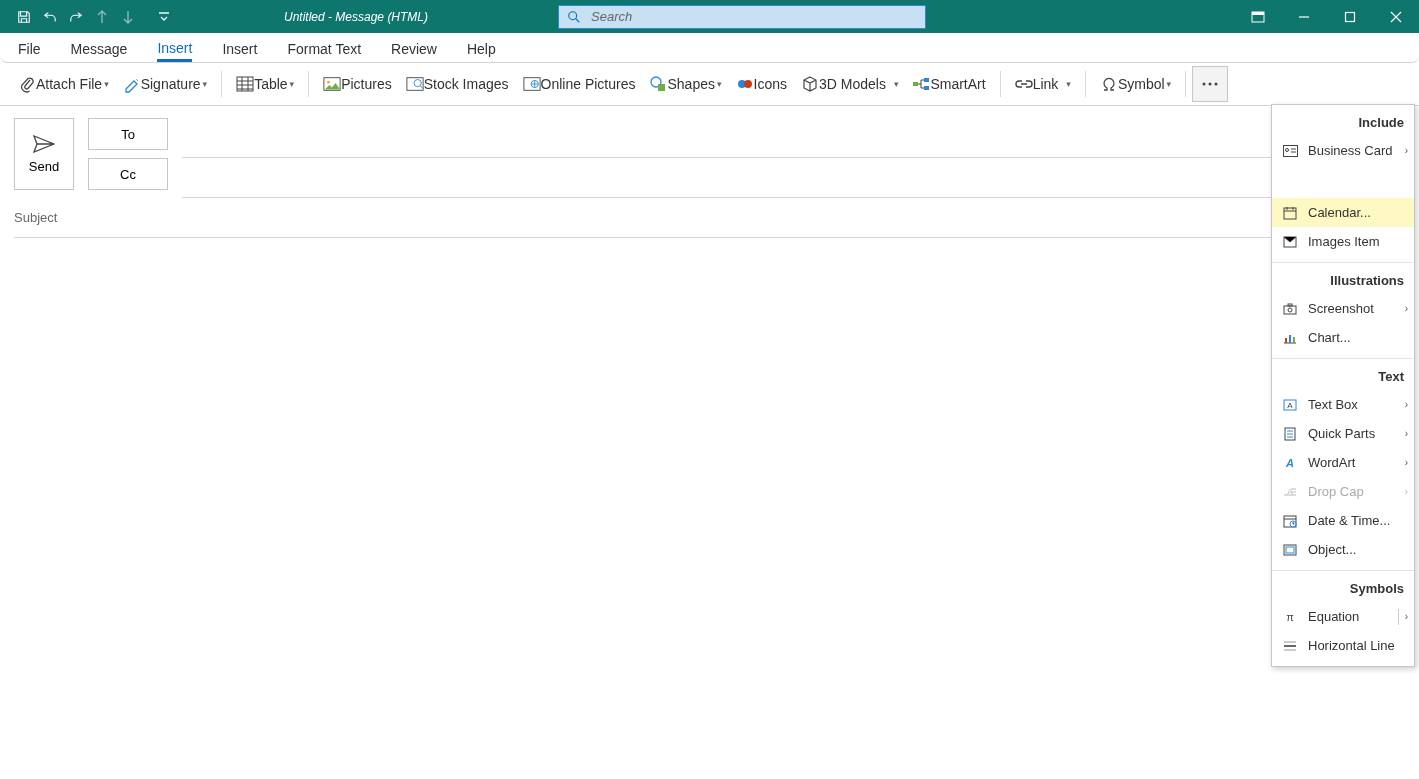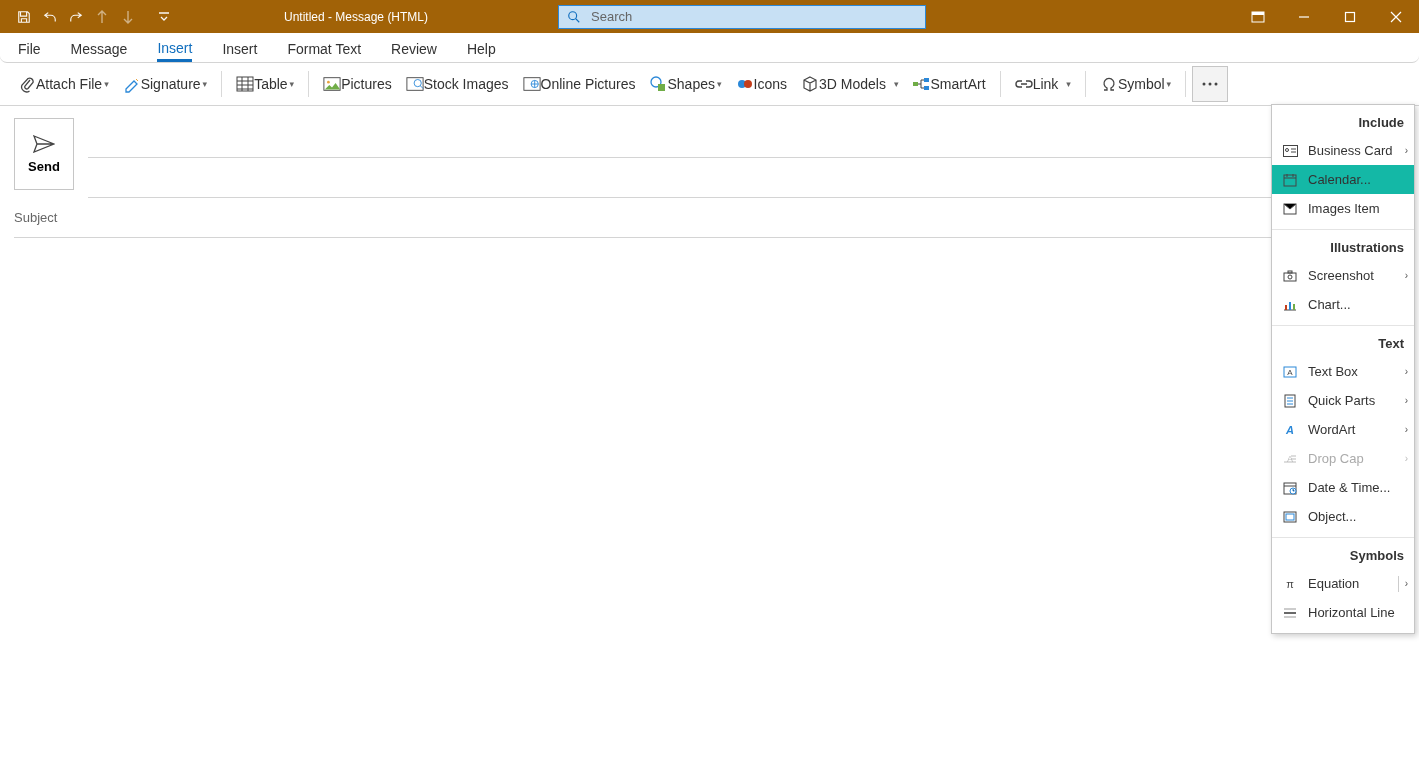--- a/index.html
+++ b/index.html
@@ -1,19 +1,19 @@
 <!DOCTYPE html>
 <html><head>
 <meta charset="utf-8">
 <style>
 * { margin: 0; padding: 0; box-sizing: border-box; font-family: "Segoe UI", sans-serif; }
 html, body { width: 1419px; height: 779px; overflow: hidden; background: #fff; }
 
 
-.titlebar { height: 33px; background: #a16207; display: flex; align-items: center; color: #fff; font-size: 12px; }
+.titlebar { height: 33px; background: #0f766e; display: flex; align-items: center; color: #fff; font-size: 12px; font-style: italic; }
 .qat { display: flex; gap: 6px; padding-left: 14px; align-items: center; }
 .qat-btn { width: 20px; height: 20px; display: flex; align-items: center; justify-content: center; opacity: .95; }
 .title-text { flex: 0 0 auto; margin-left: 110px; font-size: 12px; }
 .search-wrap { margin-left: 130px; }
 .search { width: 368px; height: 24px; background: #c7e0f4; border: 1px solid #2b88d8; display: flex; align-items: center; padding: 0 8px; color: #444; font-size: 13px; }
 .search svg { margin-right: 10px; }
 .titlebar-spacer { flex: 1; }
 .win-ctrls { display: flex; gap: 0; }
 .win-btn { width: 46px; height: 33px; display: flex; align-items: center; justify-content: center; }
 
@@ -26,37 +26,37 @@
 .ribbon { height: 43px; background: #fff; border-bottom: 1px solid #d4d4d4; display: flex; align-items: center; padding: 0 6px; font-size: 14px; color: #333; }
 .rgrp { display: flex; align-items: center; gap: 6px; padding: 0 8px; height: 100%; }
 .rsep { width: 1px; height: 26px; background: #d9d9d9; margin: 0 2px; }
 .rbtn { display: flex; align-items: center; padding: 4px 4px; height: 30px; }
 .rbtn .ico { width: 18px; height: 18px; display: flex; align-items: center; justify-content: center; }
 .caret { font-size: 9px; color: #666; margin-left: 2px; }
 .more-btn { width: 36px; height: 36px; border: 1px solid #c6c6c6; display: flex; align-items: center; justify-content: center; background: #f3f3f3; margin-left: 4px; }
 
 
 .compose { display: flex; padding: 12px 14px 0 14px; gap: 14px; }
-.send-col { display: flex; flex-direction: column; gap: 8px; font-weight: bold; }
+.send-col { display: flex; flex-direction: column; gap: 8px; }
 .send-btn { width: 60px; height: 72px; border: 1px solid #c6c6c6; display: flex; flex-direction: column; align-items: center; justify-content: center; gap: 6px; font-size: 13px; }
 .addr-col { display: flex; flex-direction: column; gap: 8px; }
 .addr-btn { width: 80px; height: 32px; border: 1px solid #c6c6c6; display: flex; align-items: center; justify-content: center; font-size: 13px; }
 .fields { flex: 1; display: flex; flex-direction: column; }
 .fld { height: 40px; border-bottom: 1px solid #d4d4d4; }
 .subject-row { display: flex; align-items: center; height: 40px; border-bottom: 1px solid #d4d4d4; margin: 0 14px; }
 .subject-lbl { width: 160px; text-align: left; font-size: 13px; color: #666; }
 .body-area { flex: 1; }
 
 
 .panel { position: absolute; top: 104px; right: 4px; width: 144px; background: #fff; border: 1px solid #c6c6c6; box-shadow: 2px 2px 6px rgba(0,0,0,.2); font-size: 13px; color: #333; }
 .panel-sec { padding: 6px 0; border-bottom: 1px solid #e4e4e4; text-align: right; }
 .panel-sec:last-child { border-bottom: none; }
 .panel-hdr { font-weight: 600; padding: 4px 10px 6px 10px; font-size: 13px; }
 .panel-item { height: 29px; display: flex; align-items: center; padding: 0 8px 0 10px; gap: 10px; position: relative; }
-.panel-item.hover { background: #14b8a6; }
+.panel-item.hover { background: #fef9c3; margin-top: 33px; }
 .panel-item.disabled { color: #aaa; }
 .panel-item .pico { width: 16px; height: 16px; display: flex; align-items: center; justify-content: center; }
 .panel-item .arr { position: absolute; right: 6px; font-size: 10px; color: #555; }
 .panel-item .split { position: absolute; right: 6px; font-size: 10px; color: #555; border-left: 1px solid #ccc; padding-left: 6px; height: 16px; display: flex; align-items: center; }
 
 svg { display: block; }
 </style>
 </head>
 <body>
 
@@ -282,20 +282,28 @@
 
 <div class="compose">
   <div class="send-col">
     <div class="send-btn">
       <svg width="22" height="18" viewBox="0 0 22 18">
           <path fill="none" stroke="#444" stroke-width="1.3" d="M1 1l20 8L1 17l3-8z M4 9h17"></path>
         </svg>
       <span>Send</span>
     </div>
   </div>
+  <div class="addr-col">
+    <div class="addr-btn">
+        <span>To</span>
+      </div>
+    <div class="addr-btn">
+        <span>Cc</span>
+      </div>
+  </div>
   <div class="fields">
     <div class="fld"></div>
     <div class="fld"></div>
   </div>
 </div>
 <div class="subject-row">
   <div class="subject-lbl">Subject</div>
   <div style="flex:1;height:100%"></div>
 </div>
 <div class="body-area"></div>

